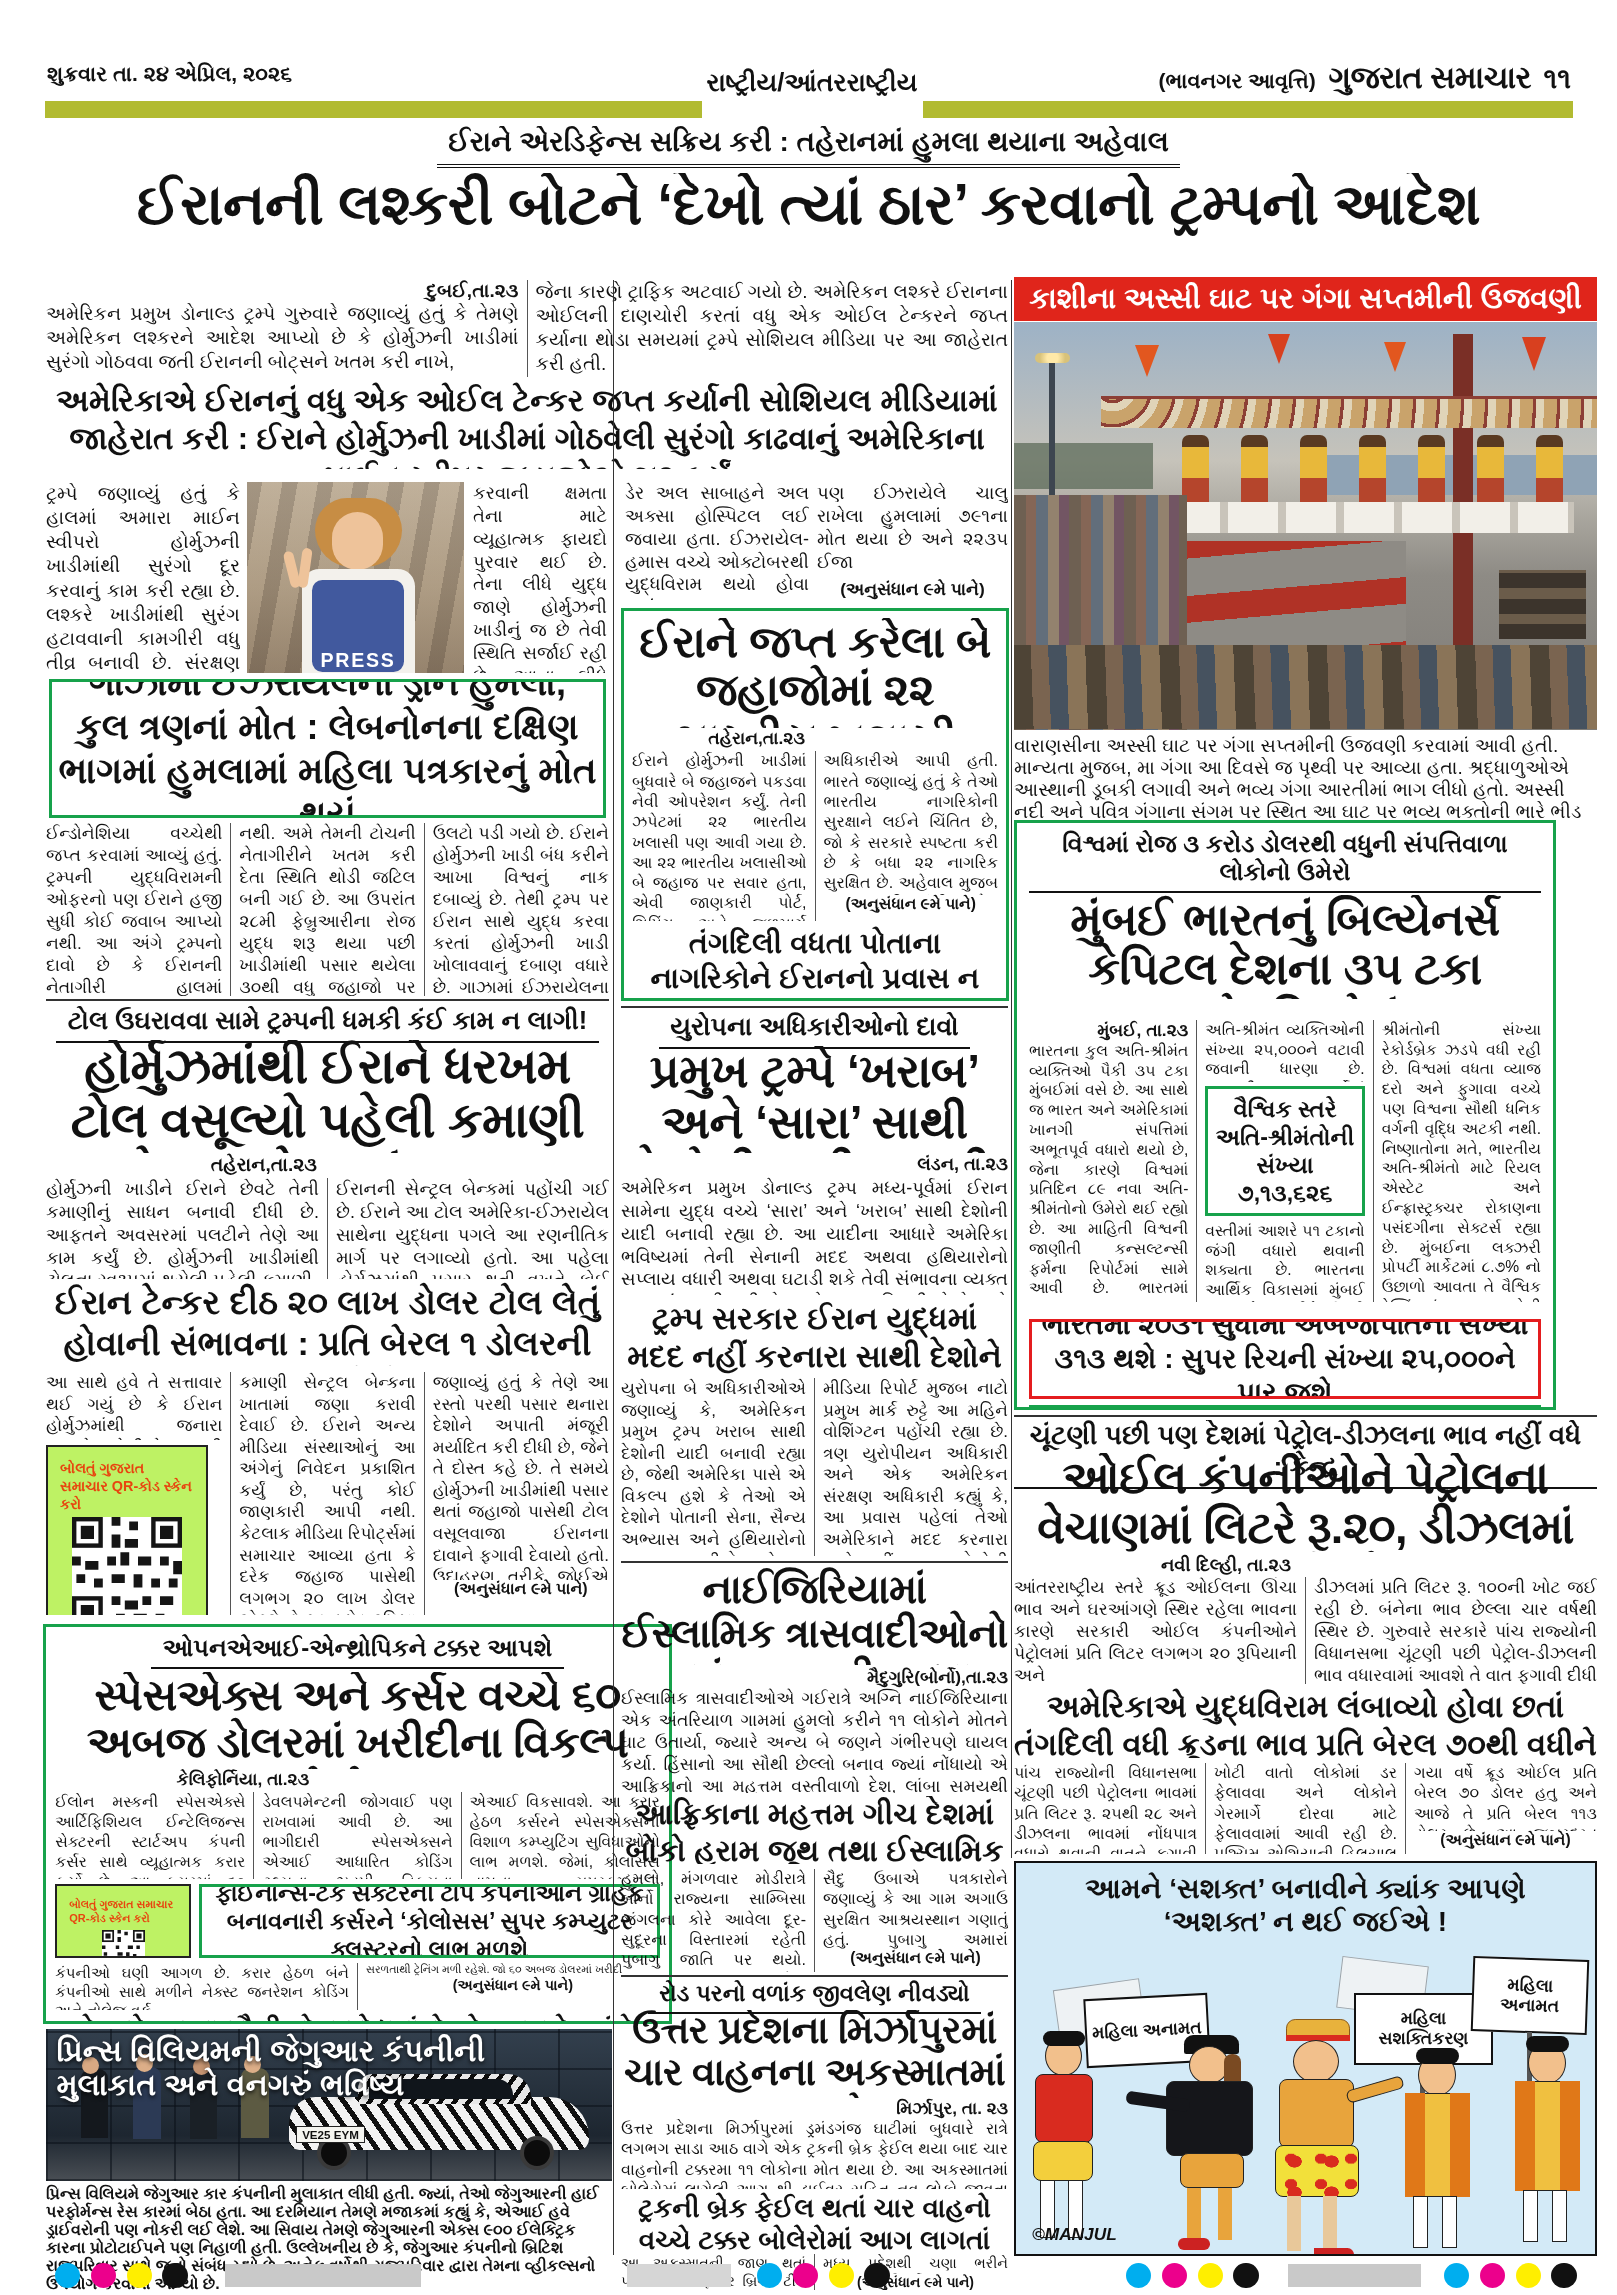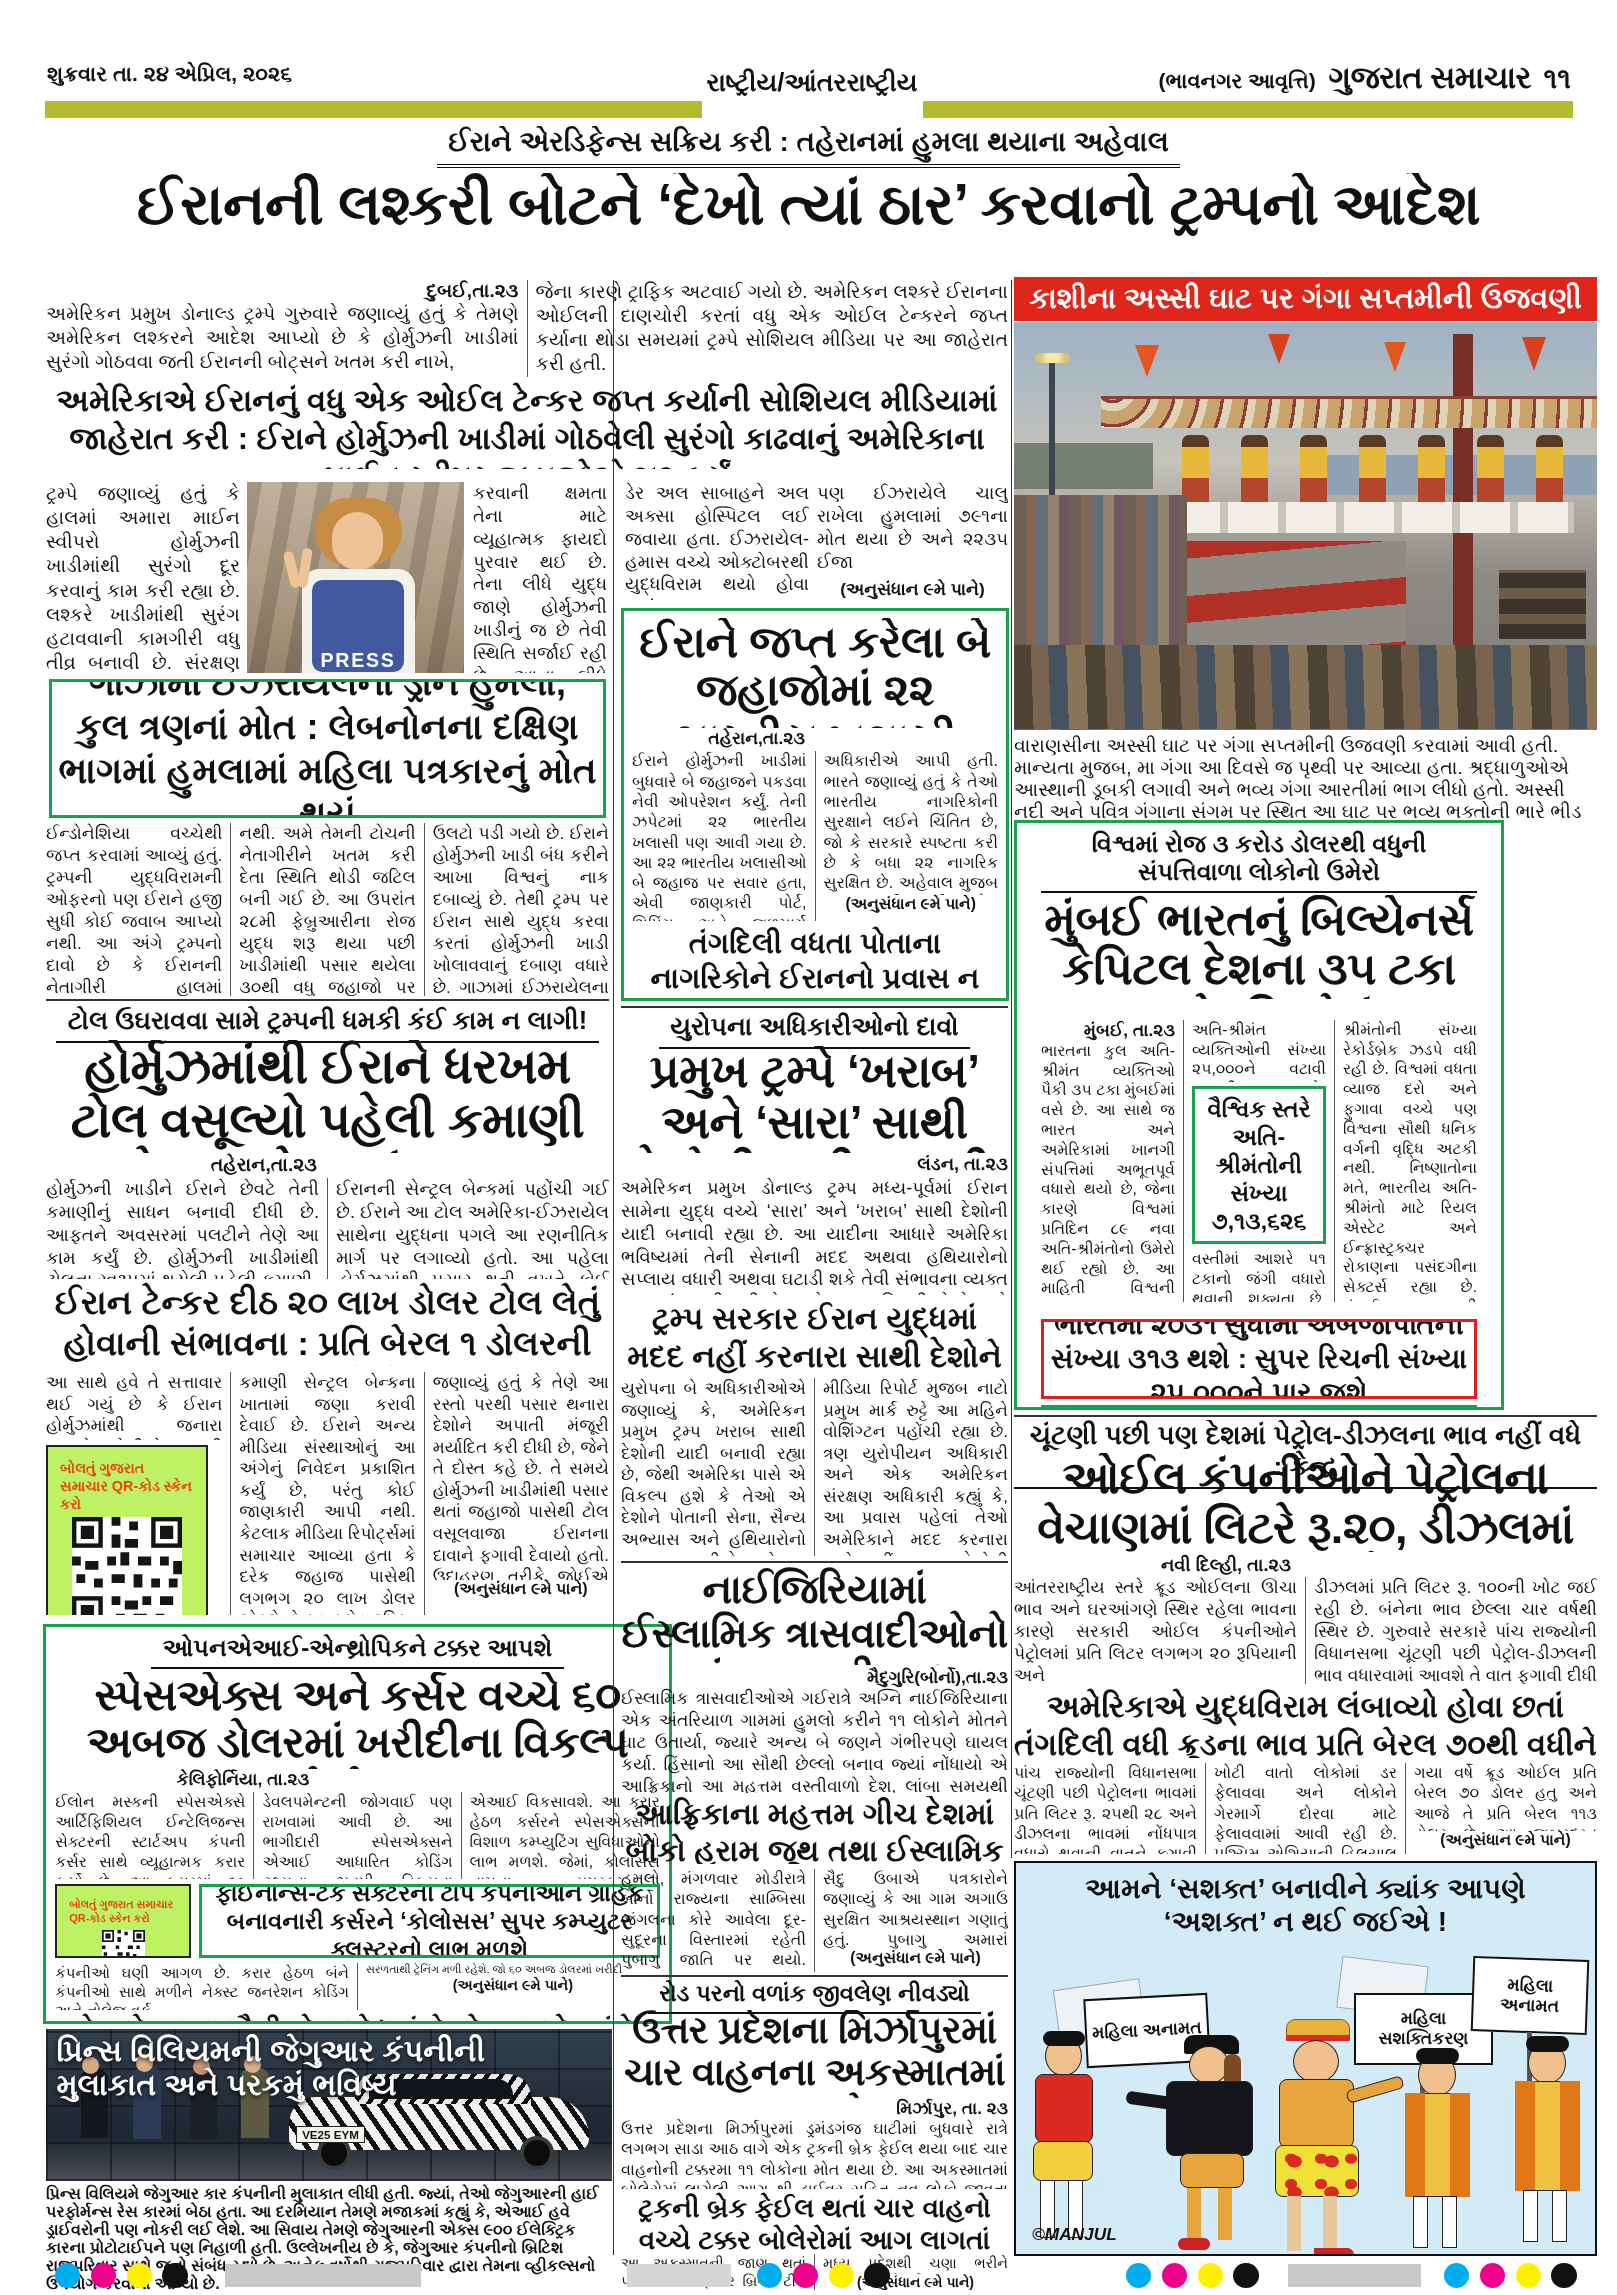--- a/index.html
+++ b/index.html
@@ -183,21 +183,21 @@
     <div class="abs" style="left:144px;top:42px;width:26.6px;height:68px;background:#1a2026;border-radius:9.2px 9.2px 0 0"></div>
     <div class="abs" style="left:147px;top:29px;width:17px;height:17px;background:#c69572;border-radius:50%"></div>
     <div class="abs" style="left:195px;top:39px;width:28px;height:70px;background:#5c5a42;border-radius:9.2px 9.2px 0 0"></div>
     <div class="abs" style="left:198px;top:26.6px;width:17.3px;height:17.3px;background:#dcae88;border-radius:50%"></div>
     <div class="abs" style="left:243px;top:68px;width:300px;height:53px;border-radius:26.6px 40px 10.4px 10.4px;background:repeating-linear-gradient(55deg,#101010 0 5.2px,#f2f2f2 5.2px 14px)"></div>
     <div class="abs" style="left:312px;top:45px;width:173px;height:30px;border-radius:15px 23px 0 0;background:repeating-linear-gradient(125deg,#0c0c0c 0 4.6px,#e8e8e8 4.6px 11.6px)"></div>
     <div class="abs" style="left:323px;top:50px;width:144px;height:19.6px;background:#10151b;border-radius:8px 16px 0 0"></div>
     <div class="abs" style="left:271px;top:107px;width:34px;height:34px;background:#0c0c0c;border-radius:50%;border:4.6px solid #3a3a3a"></div>
     <div class="abs" style="left:474px;top:107px;width:34px;height:34px;background:#0c0c0c;border-radius:50%;border:4.6px solid #3a3a3a"></div>
     <div class="abs" style="left:250px;top:97px;width:69px;height:17.3px;background:#f5f5f0;color:#111;font-weight:700;font-size:11.6px;display:flex;align-items:center;justify-content:center;border:1.2px solid #222">VE25 EYM</div>
-    <div class="abs" style="left:10.4px;top:4.6px;width:439px;color:#fff;font-weight:700;font-size:30px;line-height:1.15;text-shadow:0 1.7px 4.6px rgba(0,0,0,.8)">પ્રિન્સ વિલિયમની જેગુઆર કંપનીની મુલાકાત અને પરકમું ભવિષ્ય</div>
+    <div class="abs" style="left:10.4px;top:4.6px;width:439px;color:#fff;font-weight:700;font-size:30px;line-height:1.15;text-shadow:0 1.7px 4.6px rgba(0,0,0,.8)">પ્રિન્સ વિલિયમની જેગુઆર કંપનીની મુલાકાત અને વનગરું ભવિષ્ય</div>
   </div>
   <div class="abs cap" style="left:46px;top:2185px;width:566px;height:72px;font-size:16px;font-weight:700">પ્રિન્સ વિલિયમે જેગુઆર કાર કંપનીની મુલાકાત લીધી હતી. જ્યાં, તેઓ જેગુઆરની હાઈ પરફોર્મન્સ રેસ કારમાં બેઠા હતા. આ દરમિયાન તેમણે મજાકમાં કહ્યું કે, એઆઈ હવે ડ્રાઈવરોની પણ નોકરી લઈ લેશે. આ સિવાય તેમણે જેગુઆરની એક્સ ૯૦૦ ઈલેક્ટ્રિક કારના પ્રોટોટાઈપને પણ નિહાળી હતી. ઉલ્લેખનીય છે કે, જેગુઆર કંપનીનો બ્રિટિશ રાજપરિવાર સાથે જૂનો સંબંધ રહ્યો છે. અનેક વર્ષોથી રાજપરિવાર દ્વારા તેમના વ્હીકલ્સનો ઉપયોગ કરવામાં આવ્યો છે.</div>
 
   <div class="abs gbox" style="left:621px;top:608px;width:388px;height:393px;padding:7px 8px;overflow:hidden">
     <div class="hl" style="font-size:44px;height:110px">ઈરાને જપ્ત કરેલા બે જહાજોમાં ૨૨ ભારતીય ખલાસી પકડ્યા</div>
     <div class="dl" style="width:173px;font-size:17.3px">તહેરાન,તા.૨૩</div>
     <div class="cols" style="height:170px;margin-top:2.3px">
       <div class="bd" style="font-size:16px">ઈરાને હોર્મુઝની ખાડીમાં બુધવારે બે જહાજને પકડવા નેવી ઓપરેશન કર્યું. તેની ઝપેટમાં ૨૨ ભારતીય ખલાસી પણ આવી ગયા છે. આ ૨૨ ભારતીય ખલાસીઓ બે જહાજ પર સવાર હતા, એવી જાણકારી પોર્ટ, શિપિંગ અને જળમાર્ગ મંત્રાલયના</div>
       <div>
         <div class="bd" style="font-size:16px;height:144px">અધિકારીએ આપી હતી. ભારતે જણાવ્યું હતું કે તેઓ ભારતીય નાગરિકોની સુરક્ષાને લઈને ચિંતિત છે, જો કે સરકારે સ્પષ્ટતા કરી છે કે બધા ૨૨ નાગરિક સુરક્ષિત છે. અહેવાલ મુજબ ૨૨ નાગરિકમાંથી એક ખલાસી ગુજરાતના મુંદ્રા બંદરે આવતા</div>
@@ -268,21 +268,21 @@
       <div style="width:26.6px;background:linear-gradient(180deg,#5a3a22 0 18%,#e8b83a 18% 62%,#b5452c 62% 100%);border-radius:7px 7px 0 0"></div>
     </div>
     <div class="abs" style="left:156px;top:180px;width:404px;height:31px;background:repeating-linear-gradient(90deg,#f2efe8 0 50px,#c9c4ba 50px 58px)"></div>
     <div class="abs" style="left:69px;top:219px;width:323px;height:116px;background:repeating-linear-gradient(175deg,#b03226 0 26.6px,#8e8b85 26.6px 64px)"></div>
     <div class="abs" style="left:0px;top:173px;width:173px;height:235px;background:repeating-linear-gradient(90deg,#6b5a4a 0 11.6px,#86624f 11.6px 22px,#5d6b7a 22px 34px,#96836b 34px 45px,#704e5e 45px 55px);filter:contrast(.85)"></div>
     <div class="abs" style="left:0px;top:323px;width:583px;height:84px;background:repeating-linear-gradient(88deg,#4e4436 0 19.6px,#7a6450 19.6px 37px,#46525f 37px 55px,#8a7458 55px 74px)"></div>
     <div class="abs" style="left:485px;top:248px;width:87px;height:69px;background:repeating-linear-gradient(0deg,#3c342c 0 15px,#6b5c4a 15px 25.4px)"></div>
   </div>
   <div class="abs cap" style="left:1014px;top:735px;width:583px;height:82px;font-size:19px">વારાણસીના અસ્સી ઘાટ પર ગંગા સપ્તમીની ઉજવણી કરવામાં આવી હતી. માન્યતા મુજબ, મા ગંગા આ દિવસે જ પૃથ્વી પર આવ્યા હતા. શ્રદ્ધાળુઓએ આસ્થાની ડૂબકી લગાવી અને ભવ્ય ગંગા આરતીમાં ભાગ લીધો હતો. અસ્સી નદી અને પવિત્ર ગંગાના સંગમ પર સ્થિત આ ઘાટ પર ભવ્ય ભક્તોની ભારે ભીડ જોવા મળી હતી.</div>
 
-  <div class="abs gbox" style="left:1014px;top:820px;width:490px;height:590px;padding:7px 24px;overflow:hidden">
+  <div class="abs gbox" style="left:1014px;top:820px;width:542px;height:590px;padding:7px 12px;overflow:hidden">
     <div class="kick" style="font-size:24px"><span>વિશ્વમાં રોજ ૩ કરોડ ડોલરથી વધુની સંપત્તિવાળા લોકોનો ઉમેરો</span></div>
     <div class="hl" style="font-size:45px;height:104px;margin-top:2.3px">મુંબઈ ભારતનું બિલ્યેનર્સ કેપિટલ દેશના ૩૫ ટકા અબજોપતિઓનું ઘર</div>
     <div class="cols" style="height:282px;margin-top:21px">
       <div>
         <div class="dl" style="font-size:17.3px">મુંબઈ, તા.૨૩</div>
         <div class="bd" style="font-size:15.6px;height:254px">ભારતના કુલ અતિ-શ્રીમંત વ્યક્તિઓ પૈકી ૩૫ ટકા મુંબઈમાં વસે છે. આ સાથે જ ભારત અને અમેરિકામાં ખાનગી સંપત્તિમાં અભૂતપૂર્વ વધારો થયો છે, જેના કારણે વિશ્વમાં પ્રતિદિન ૮૯ નવા અતિ-શ્રીમંતોનો ઉમેરો થઈ રહ્યો છે. આ માહિતી વિશ્વની જાણીતી કન્સલ્ટન્સી ફર્મના રિપોર્ટમાં સામે આવી છે. ભારતમાં અબજોપતિઓની સંખ્યા વર્ષ ૨૦૨૬માં ૨૦૭ નોંધાઈ છે. જે આગામી પાંચ વર્ષમાં ૫૧ ટકા વધીને ૩૧૩ થવાની ધારણા છે. ભારત અબજોપતિઓની સંખ્યામાં અમેરિકા (૯૧૪) અને ચીન (૪૮૫) પછી વિશ્વમાં ત્રીજા ક્રમે છે. સંપત્તિ સર્જનમાં ટેકનોલોજી, ઉત્પાદન અને શેરબજારની તેજીનો મોટો ફાળો રહ્યો છે.</div>
       </div>
       <div>
         <div class="bd" style="font-size:15.6px;height:62px">અતિ-શ્રીમંત વ્યક્તિઓની સંખ્યા ૨૫,૦૦૦ને વટાવી જવાની ધારણા છે. આગામી વર્ષોમાં અબજોપતિઓની</div>
         <div class="gbox sub" style="font-size:23px;padding:5.8px;margin:4.6px 0">વૈશ્વિક સ્તરે અતિ-શ્રીમંતોની સંખ્યા ૭,૧૩,૬૨૬</div>

